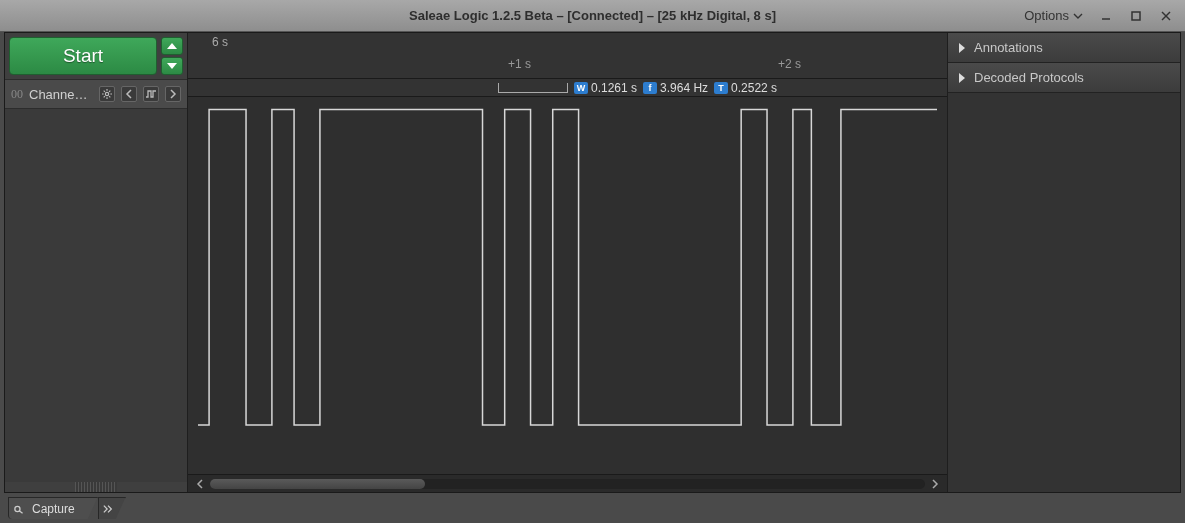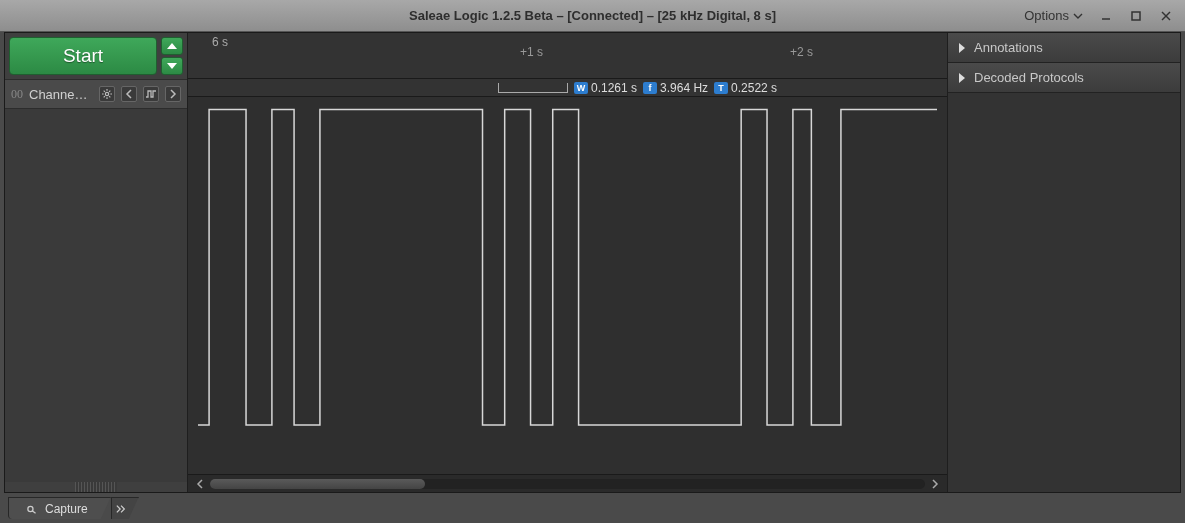--- a/index.html
+++ b/index.html
@@ -56,21 +56,21 @@
 .col-left .rest { flex:1; background:#3a3a3a;}
 .grip { height:10px; background:repeating-linear-gradient(90deg,#555,#555 1px,#3a3a3a 1px,#3a3a3a 3px); margin:0 70px;}
 
 
 .col-mid { flex:1; display:flex; flex-direction:column; background:#2f2f2f; border-right:1px solid #1e1e1e; position:relative;}
 .ruler {
   height:46px; position:relative; background:#333; border-bottom:1px solid #1a1a1a;
   color:#aaa; font-size:12px;
 }
 .ruler .tick { position:absolute; top:2px;}
-.ruler .major { position:absolute; top:12px; height:16px; color:#999;margin-left:12px;}
+.ruler .major { position:absolute; top:24px; height:16px; color:#999;}
 .measure-bar {
   height:18px; display:flex; align-items:center; gap:6px; padding-left:310px;
   font-size:12px; color:#ddd; background:#333; border-bottom:1px solid #1a1a1a;
 }
 .measure-bar .seg { display:flex;align-items:center;gap:3px;}
 .badge { display:inline-flex;align-items:center;justify-content:center; width:14px;height:12px;border-radius:2px; font-size:9px; font-weight:700;color:#fff;}
 .badge.w{background:#2d7dcf;} .badge.f{background:#2d7dcf;} .badge.t{background:#2d7dcf;}
 .bracket { height:10px; width:70px; border:1px solid #aaa; border-top:none;}
 .wave-area { flex:1; background:#2f2f2f; position:relative; padding:6px 10px;}
 .wave-area svg { width:100%; height:100%; }
@@ -89,21 +89,21 @@
   cursor:pointer;
 }
 .panel-header svg{width:8px;height:10px;fill:#ddd;}
 .col-right .rest { flex:1; background:#333;}
 
 
 .bottom-tabs {
   position:absolute; left:8px; bottom:4px; height:22px; display:flex; align-items:center;
 }
 .tab {
-  height:22px; padding:0 14px 0 18px; display:flex;align-items:center;gap:6px; background:#4e4e4e;
+  height:22px; padding:0 14px 0 5px; display:flex;align-items:center;gap:6px; background:#4e4e4e;
   border:1px solid #272727; border-bottom:none; border-radius:0 0 4px 4px;
   color:#ddd; font-size:12px; cursor:pointer;
   clip-path: polygon(0 0,100% 0,calc(100% - 10px) 100%,0 100%);
   padding-right:22px;
 }
 .tab svg{width:12px;height:12px;stroke:#ccc;fill:none;stroke-width:1.5;}
 .tab-add { width:28px; height:22px; background:#444; border:1px solid #272727; border-bottom:none;
   display:flex;align-items:center;justify-content:center; cursor:pointer;
   clip-path: polygon(0 0,100% 0,calc(100% - 10px) 100%,0 100%); padding-right:8px;}
 .tab-add svg{width:10px;height:10px;fill:#ccc;}

